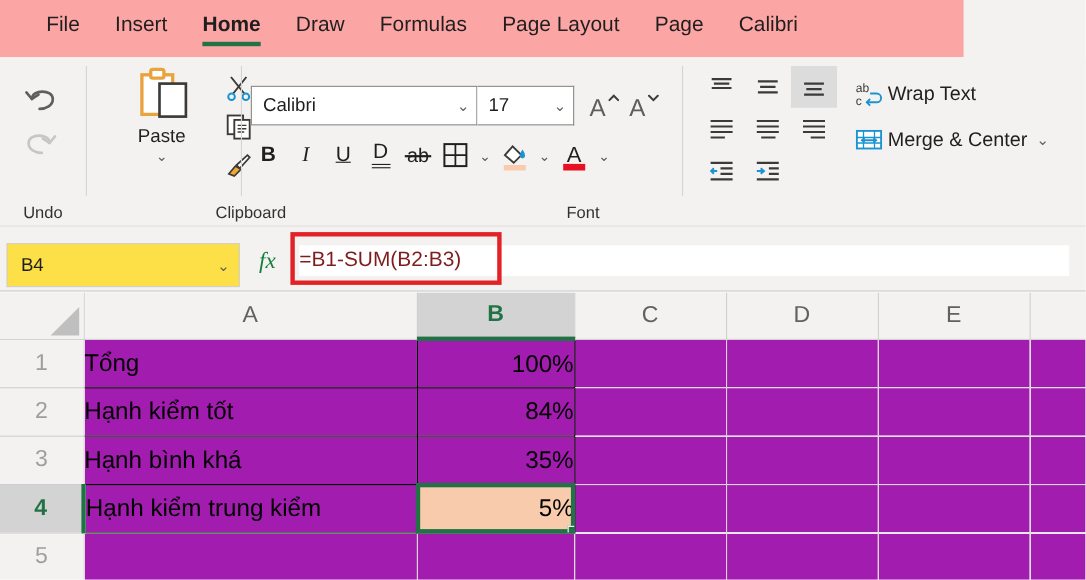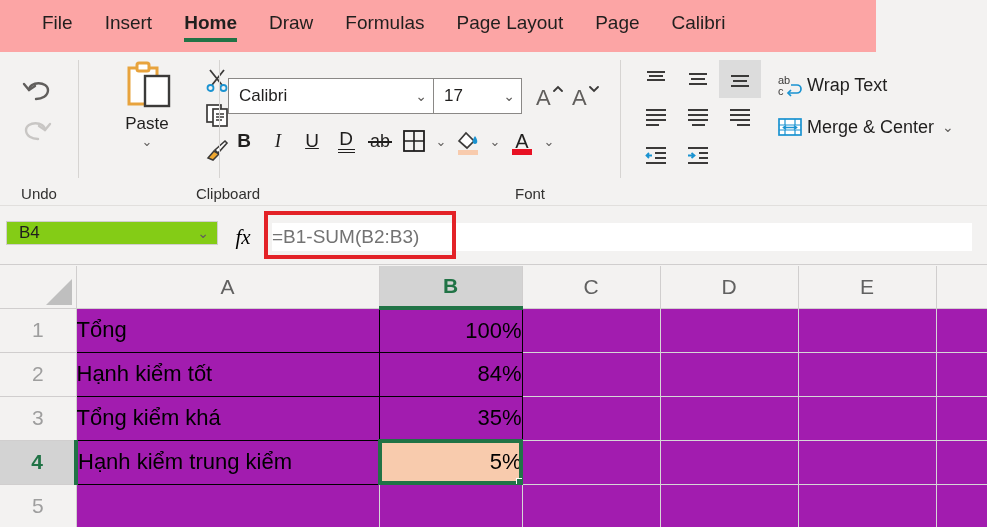--- a/index.html
+++ b/index.html
@@ -164,47 +164,47 @@
   .formulabar {
     position: absolute;
     left: 0; top: 207px;
     width: 987px; height: 58px;
     background: #f3f2f1;
     border-bottom: 1px solid #d0cece;
   }
   .namebox {
     position: absolute;
     left: 6px; top: 14px;
-    width: 212px; height: 24px;
-    background: #84cc16;
+    width: 212px; height: 40px;
+    background: #fde047;
     border: 1px solid #d0cece;
     display: flex; align-items: center;
     padding: 0 8px 0 12px;
     font-size: 17px; color: #201f1e;
     cursor: text;
   }
   .namebox .nval { flex: 1; }
   .namebox .ncaret { font-size: 14px; color: #605e5c; cursor: pointer; }
   .fx-btn {
     position: absolute;
     left: 224px; top: 14px;
     width: 38px; height: 32px;
     display: flex; align-items: center; justify-content: center;
     font-family: "Liberation Serif", serif;
     font-style: italic;
     font-size: 21px;
-    color: #000000;
+    color: #15803d;
     cursor: pointer;
   }
   .formula-input {
     position: absolute;
     left: 272px; top: 16px;
     width: 700px; height: 28px;
     font-size: 19px;
-    color: #737373;
+    color: #7f1d1d;
     display: flex; align-items: center;
     background: #ffffff;
     cursor: text;
   }
   .redbox {
     position: absolute;
     left: 264px; top: 211px;
     width: 192px; height: 48px;
     border: 4px solid #e32227;
     background: transparent;
@@ -596,21 +596,21 @@
         <td class="cell bordered">Hạnh kiểm tốt</td>
         <td class="cell bordered num">84%</td>
         <td class="cell"></td>
         <td class="cell"></td>
         <td class="cell"></td>
         <td class="cell"></td>
       </tr>
 
       <tr>
         <td class="rowhead">3</td>
-        <td class="cell bordered">Tổng kiểm khá</td>
+        <td class="cell bordered">Hạnh bình khá</td>
         <td class="cell bordered num">35%</td>
         <td class="cell"></td>
         <td class="cell"></td>
         <td class="cell"></td>
         <td class="cell"></td>
       </tr>
 
       <tr>
         <td class="rowhead sel">4</td>
         <td class="cell bordered">Hạnh kiểm trung kiểm</td>

